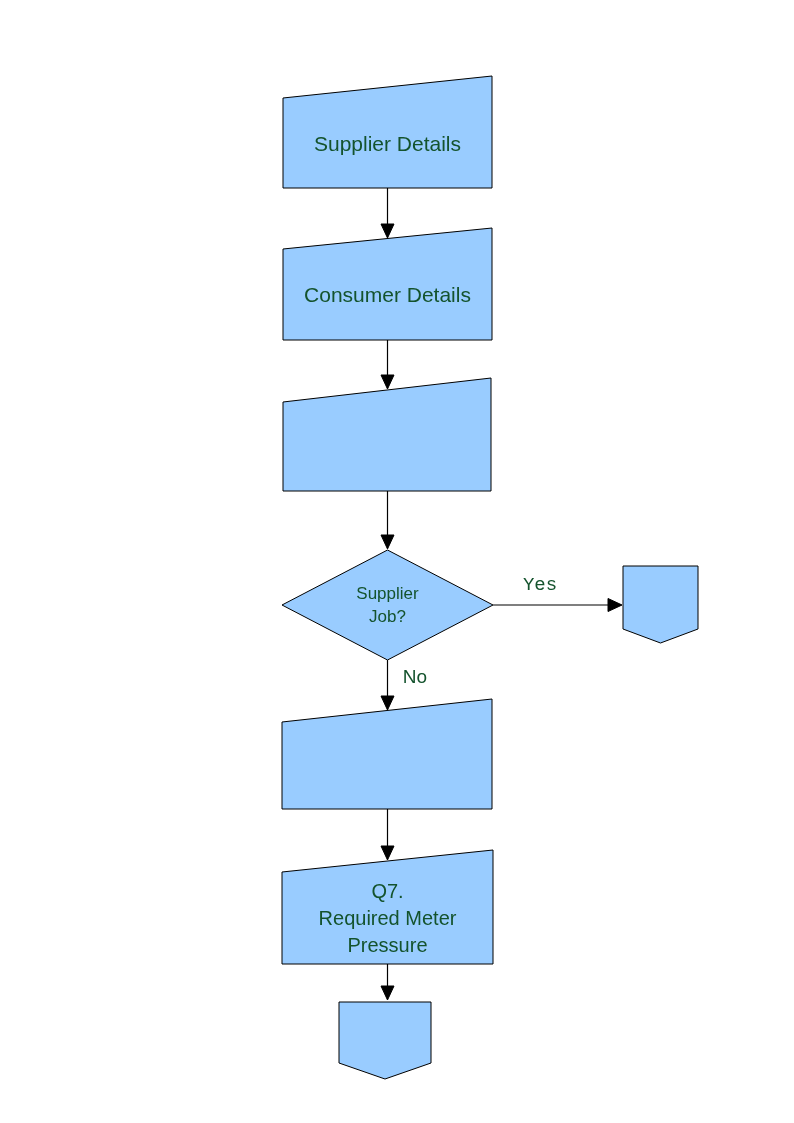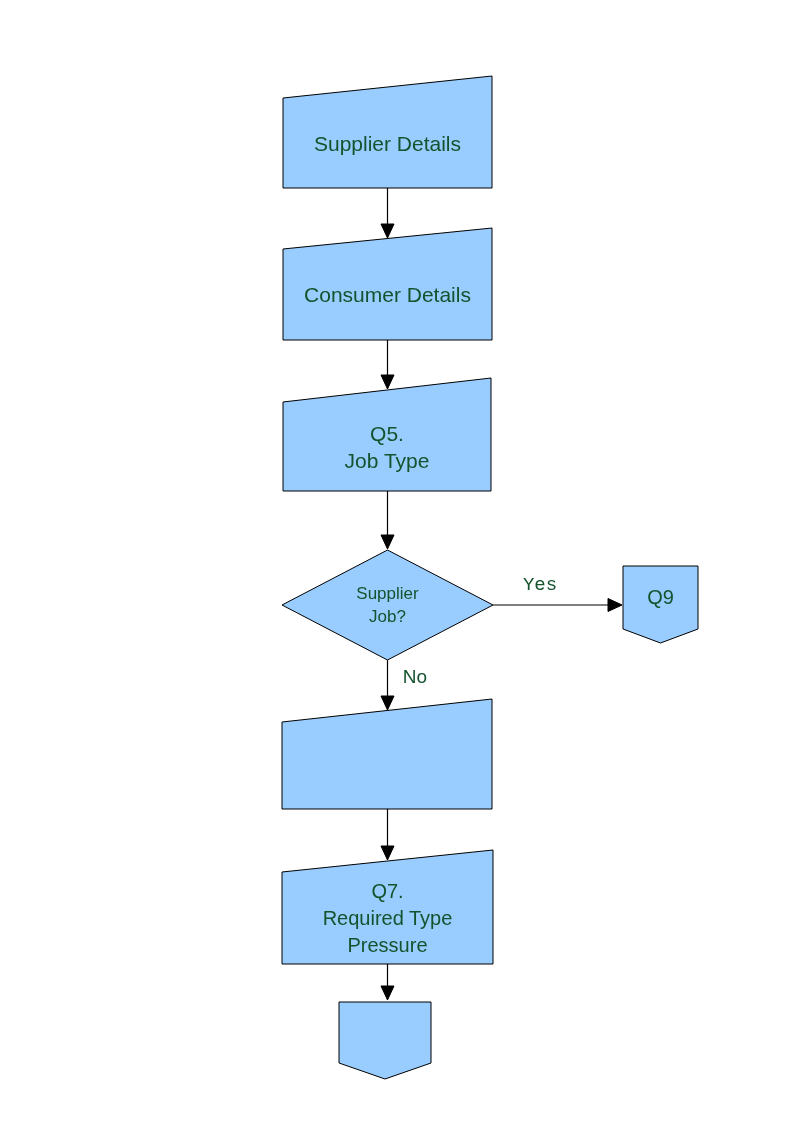--- a/index.html
+++ b/index.html
@@ -100,31 +100,28 @@
     <polygon class="arrowhead" points="381,846 394,846 387.5,860"></polygon>
 
     <line class="edge-line" x1="387.5" y1="964" x2="387.5" y2="998"></line>
     <polygon class="arrowhead" points="381,986 394,986 387.5,1000"></polygon>
   </svg>
 
   <div class="node-label" style="left:283px; top:98px; width:209px; height:90px;">Supplier Details</div>
 
   <div class="node-label" style="left:283px; top:249px; width:209px; height:91px;">Consumer Details</div>
 
-  <div class="node-label" style="left:283px; top:402px; width:208px; height:89px;">Q5.
-Job Type</div>
 
   <div class="node-label small" style="left:292px; top:555px; width:191px; height:100px;">Supplier
 Job?</div>
 
-  <div class="node-label connector" style="left:623px; top:566px; width:75px; height:63px;">Q9</div>
 
 
   <div class="node-label" style="left:282px; top:872px; width:211px; height:92px; font-size:20px;">Q7.
-Required Type
+Required Meter
 Pressure</div>
 
 
   <div class="edge-label" style="left:510px; top:572px; width:60px; height:26px;font-family:Liberation Mono, monospace;">Yes</div>
 
   <div class="edge-label" style="left:393px; top:664px; width:44px; height:26px;">No</div>
 
 </div>
 
 </body></html>

